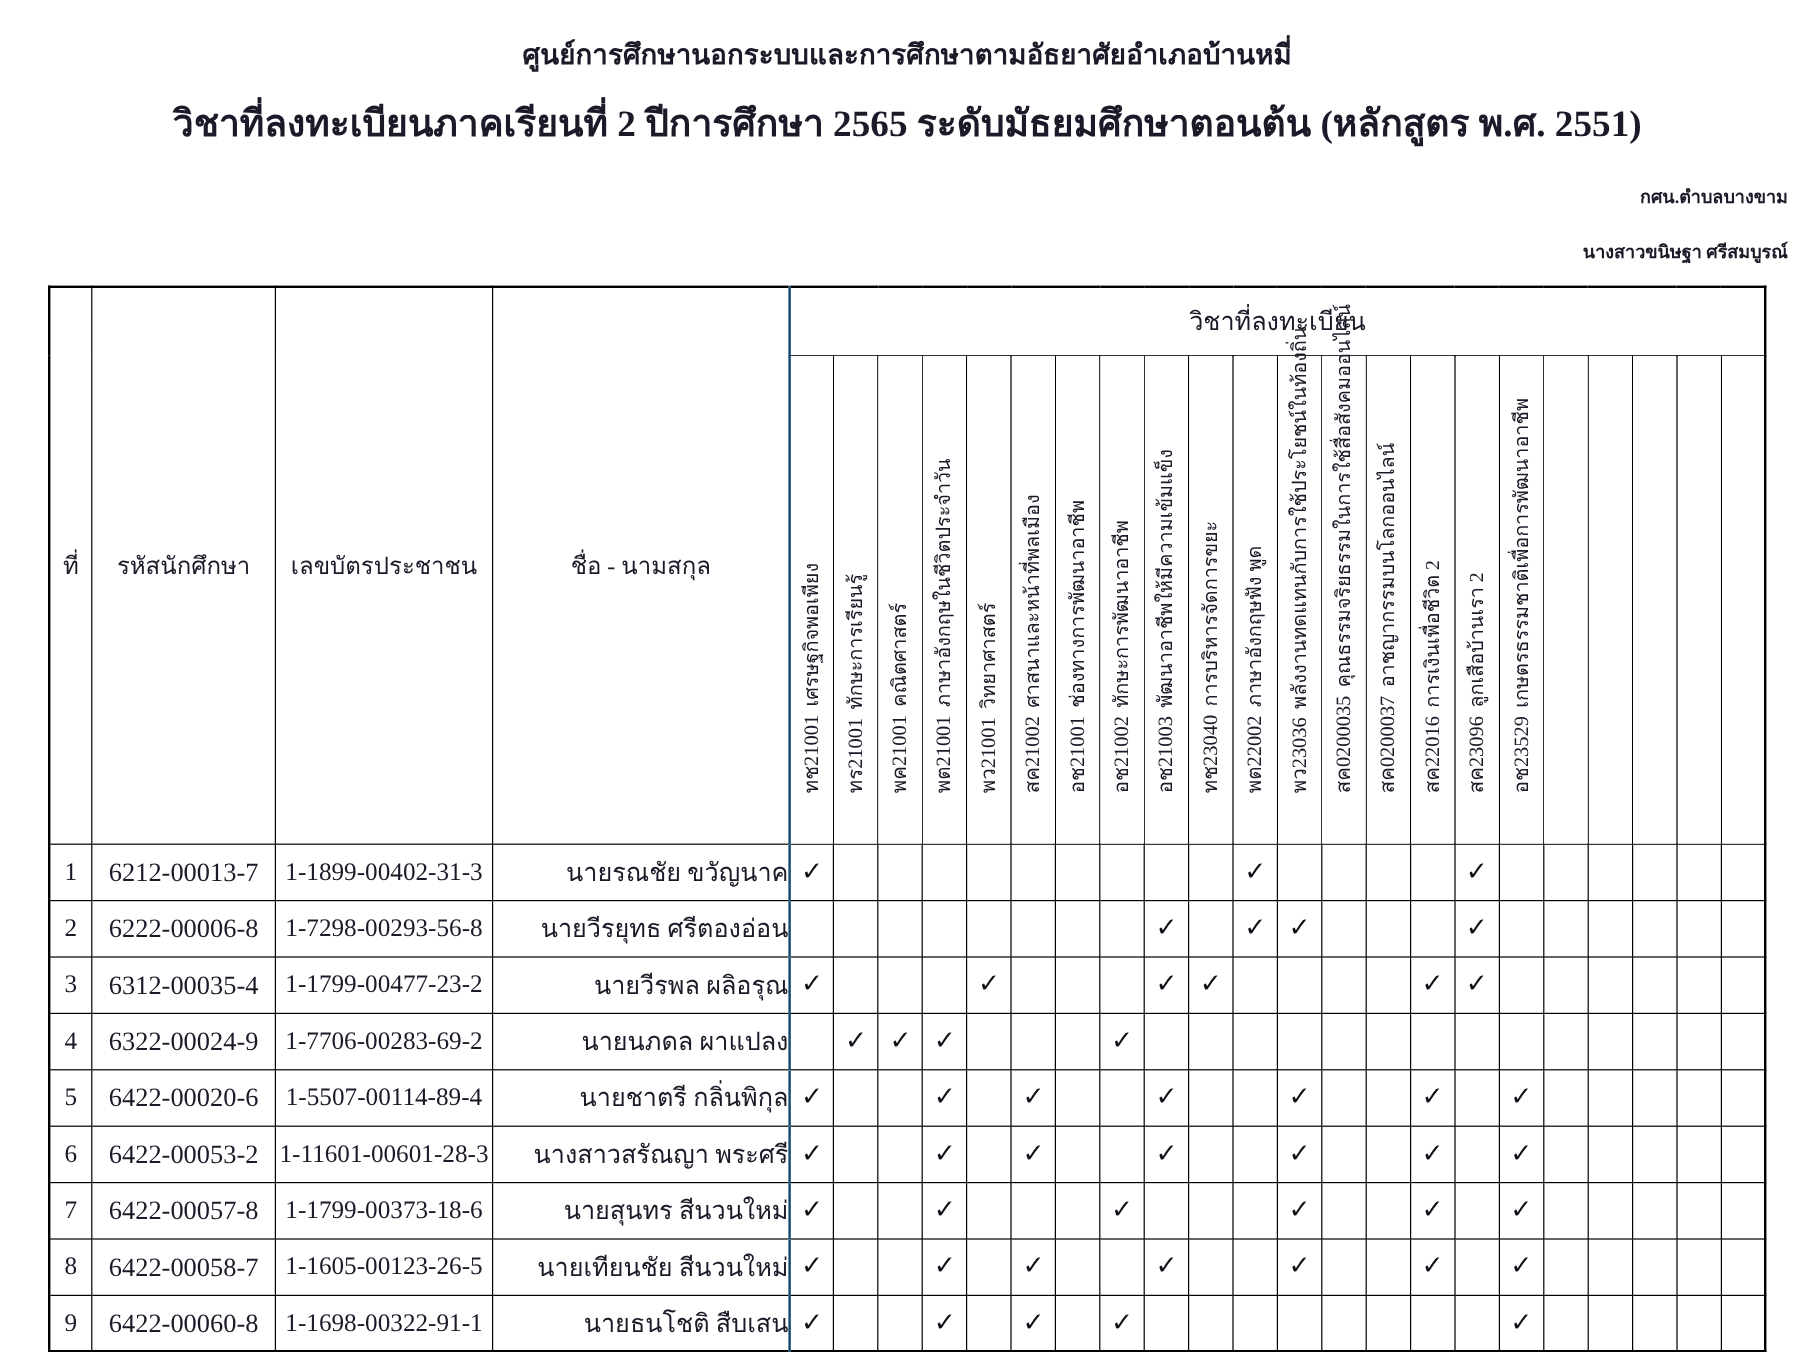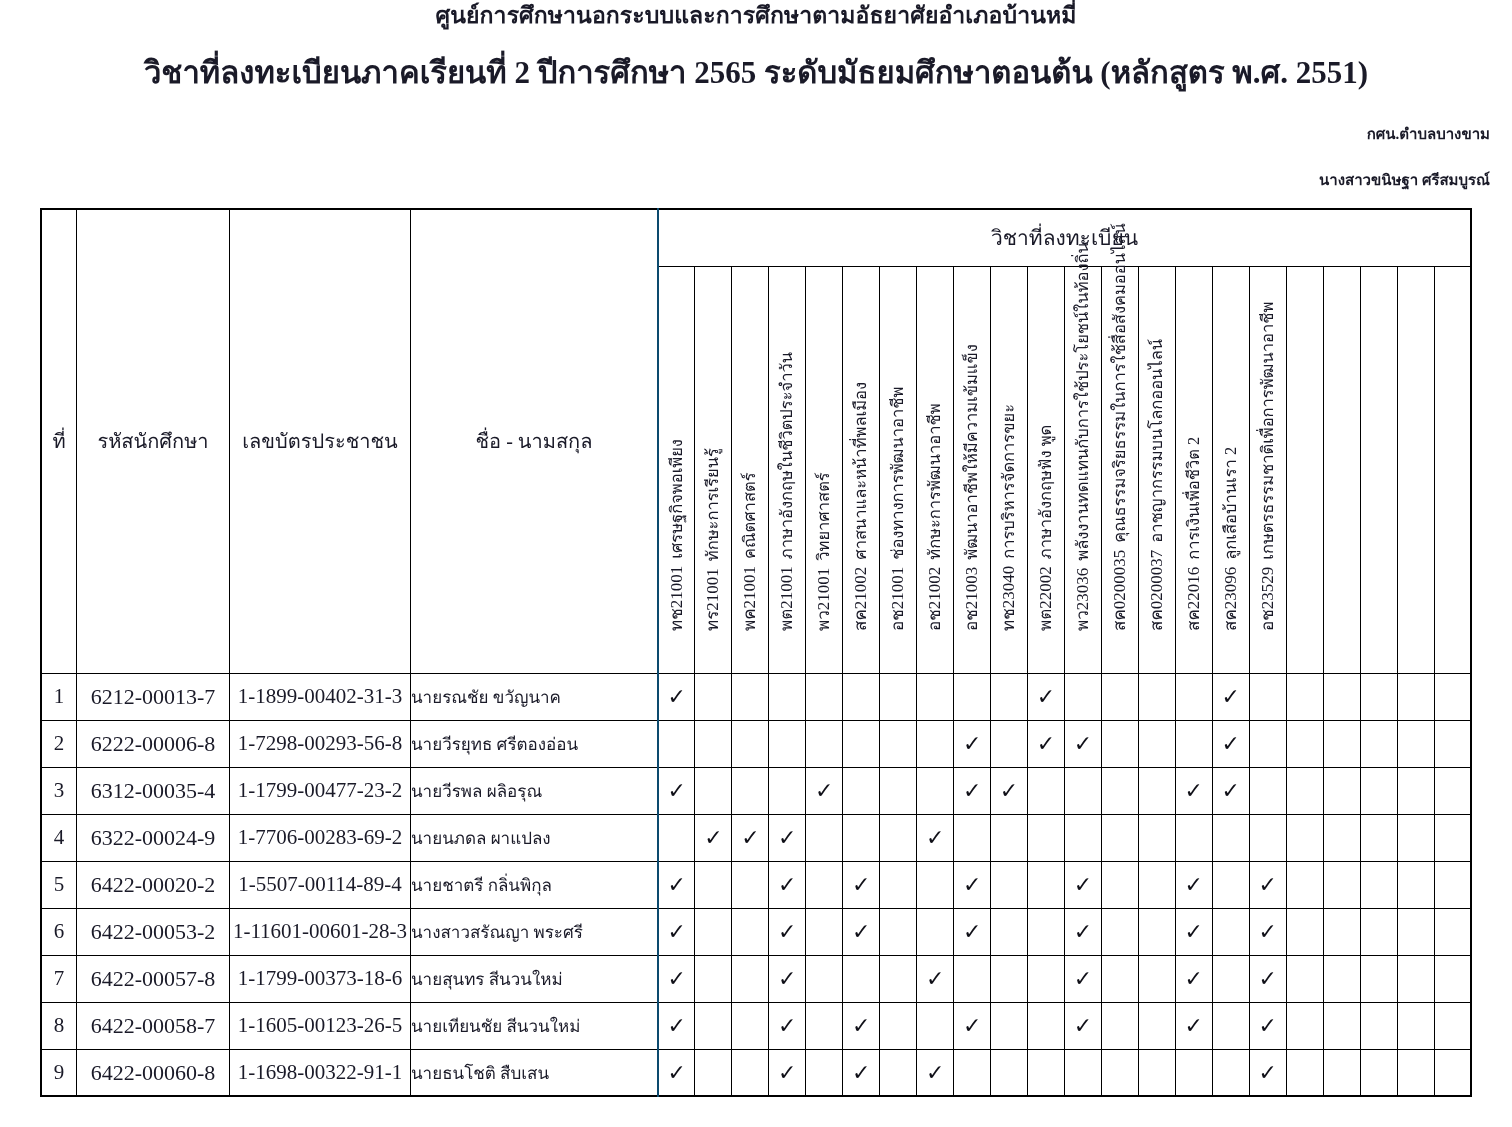--- a/index.html
+++ b/index.html
@@ -17,20 +17,21 @@
   }
   .page {
     position: relative;
     width: 1512px;
     height: 1127px;
     box-sizing: border-box;
   }
 
   
   .doc-header {
+    padding-top: 30px;
     text-align: center;
     font-family: Liberation Serif, serif;
   }
   .doc-title-1 {
     font-size: 23px;
     font-weight: bold;
     line-height: 1.35;
     letter-spacing: 0.1px;
   }
   .doc-title-2 {
@@ -126,21 +127,21 @@
   }
   .subj-name {
     font-size: 16.5px;
   }
 
   
   tbody tr { height: 47px; }
   td.c-no  { text-align: center; font-size: 21px; }
   td.c-sid { text-align: center; font-size: 22px; }
   td.c-cid { text-align: center; font-size: 21px; }
-  td.c-name{ text-align: left; font-size: 17px; padding-left: 3px; white-space: nowrap; overflow: hidden; }
+  td.c-name{ text-align: right; font-size: 21px; padding-left: 3px; white-space: nowrap; overflow: hidden; }
   td.c-chk {
     text-align: center;
     font-size: 23px;
     line-height: 1;
     font-family: "DejaVu Sans", sans-serif;
     padding-bottom: 3px;
   }
   .tick { display: inline-block; color: #101018; font-size: 22px; }
   .tick.hidden { visibility: hidden; }
 </style>
@@ -456,21 +457,21 @@
             <td class="c-chk"><span class="tick hidden">✓</span></td>
             <td class="c-chk"><span class="tick hidden">✓</span></td>
             <td class="c-chk"><span class="tick hidden">✓</span></td>
             <td class="c-chk"><span class="tick hidden">✓</span></td>
             <td class="c-chk"><span class="tick hidden">✓</span></td>
             <td class="c-chk"><span class="tick hidden">✓</span></td>
             <td class="c-chk"><span class="tick hidden">✓</span></td>
           </tr>
           <tr>
             <td class="c-no">5</td>
-            <td class="c-sid">6422-00020-2</td>
+            <td class="c-sid">6422-00020-6</td>
             <td class="c-cid">1-5507-00114-89-4</td>
             <td class="c-name thick-right">นายชาตรี กลิ่นพิกุล</td>
             <td class="c-chk thick-left"><span class="tick">✓</span></td>
             <td class="c-chk"><span class="tick hidden">✓</span></td>
             <td class="c-chk"><span class="tick hidden">✓</span></td>
             <td class="c-chk"><span class="tick">✓</span></td>
             <td class="c-chk"><span class="tick hidden">✓</span></td>
             <td class="c-chk"><span class="tick">✓</span></td>
             <td class="c-chk"><span class="tick hidden">✓</span></td>
             <td class="c-chk"><span class="tick hidden">✓</span></td>

